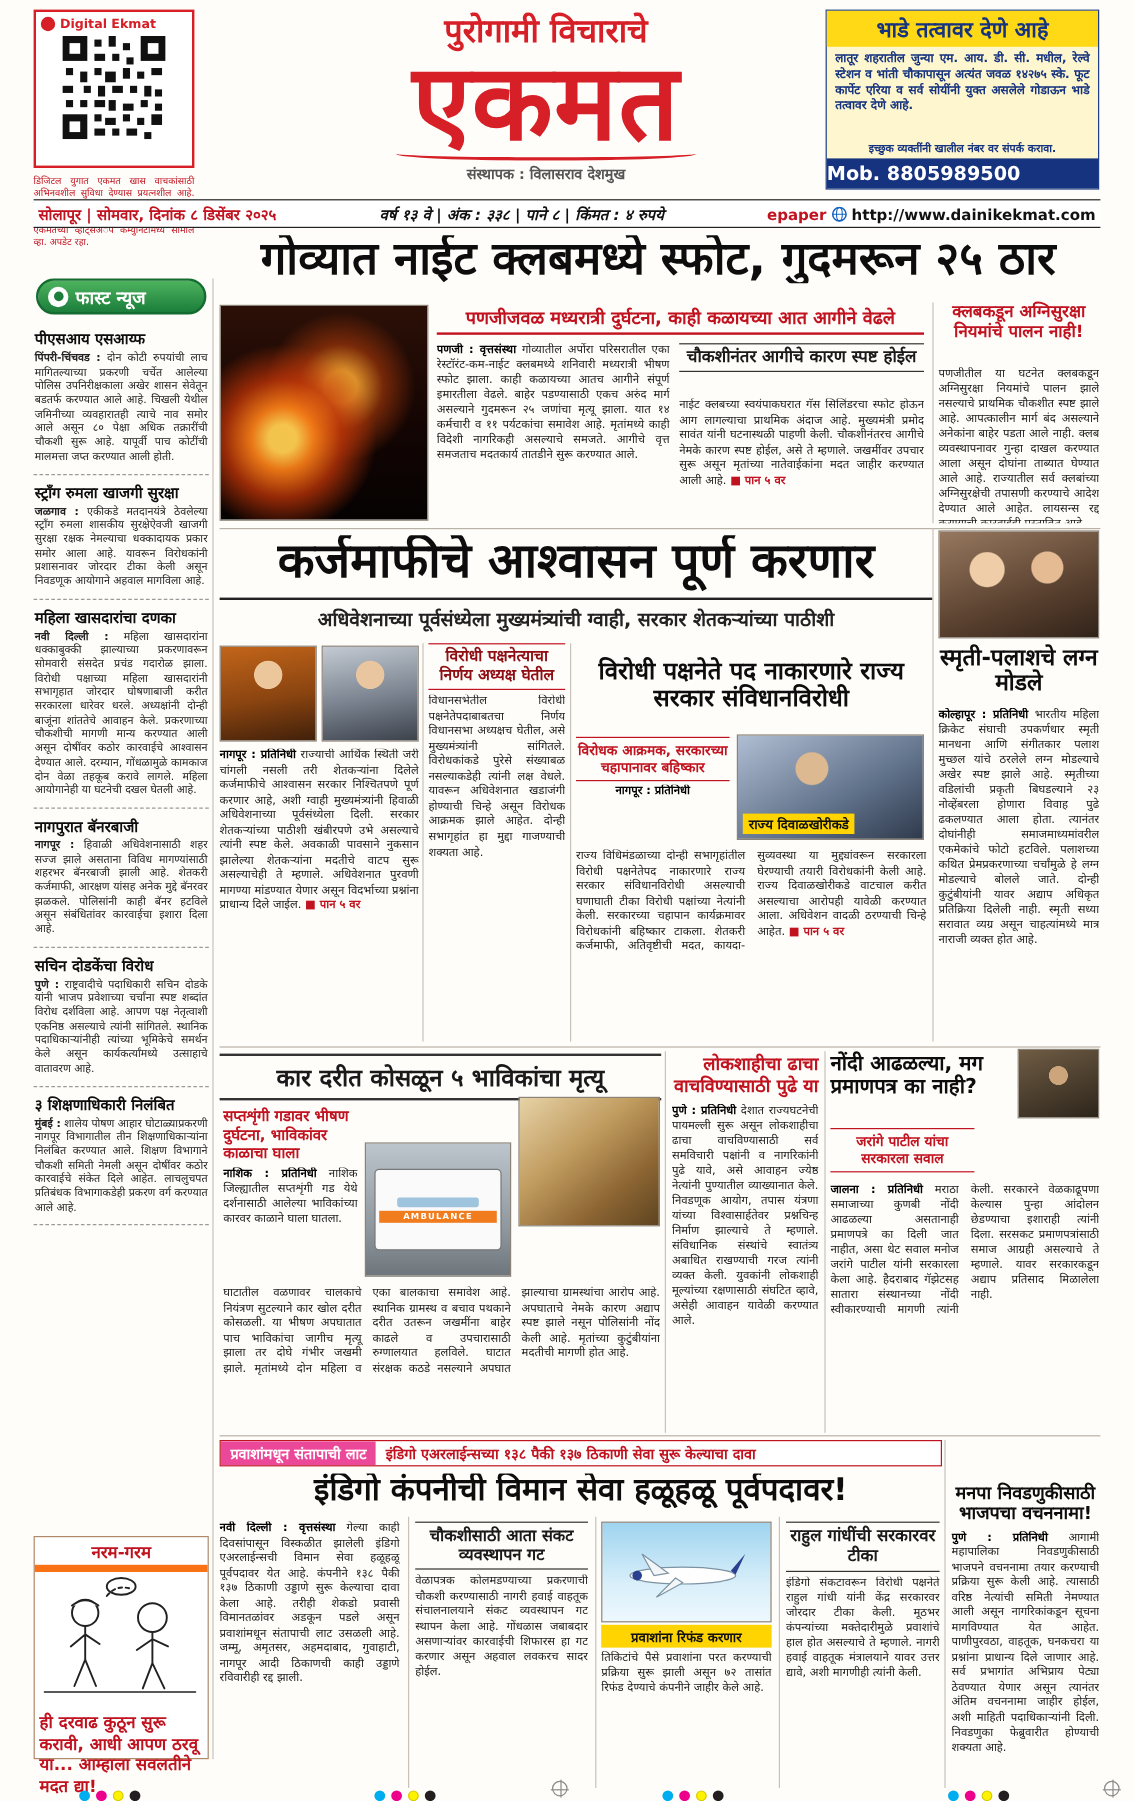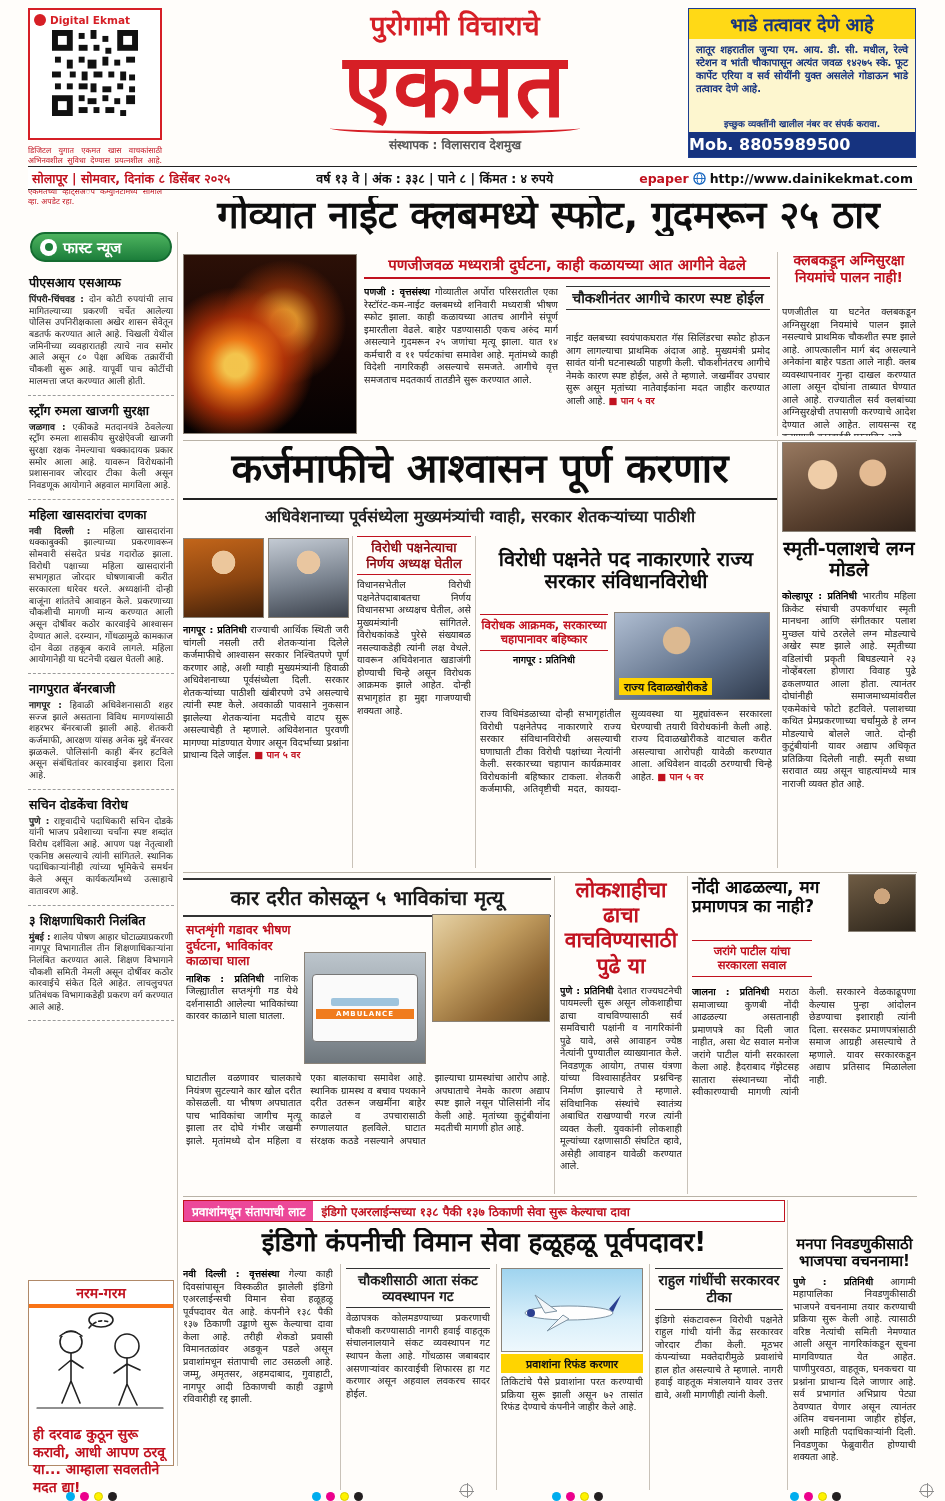--- a/index.html
+++ b/index.html
@@ -33,38 +33,38 @@
 
   .ad-box { left:688px; top:8px; width:228px; height:150px; background:#fdf6cf; border:1.5px solid #1d3e8f; display:flex; flex-direction:column; }
   .ad-title { background:#ffd916; color:#16337f; font-weight:800; font-size:18px; text-align:center; padding:3px 0; }
   .ad-body { color:#16337f; font-weight:bold; font-size:10px; line-height:1.3; text-align:justify; padding:4px 7px 2px; flex:1; }
   .ad-contact { color:#16337f; font-size:9px; font-weight:bold; text-align:center; padding-bottom:2px; }
   .ad-mobile { background:#16337f; color:#fff; font-weight:800; font-size:16px; text-align:left; padding:3px 0; }
 
   .datebar { left:28px; top:166px; width:889px; height:24px; border-top:1.5px solid #222; border-bottom:1.5px solid #222;
     display:flex; justify-content:space-between; align-items:center; font-size:12.5px; font-weight:bold; padding:0 4px; background:#fff; }
   .d-left { color:#c1121f; }
-  .d-center { color:#111; }
+  .d-center { color:#111;font-style:italic; }
   .d-right { display:flex; align-items:center; gap:4px; color:#111; }
   .d-right .epaper { color:#c1121f; }
 
   .main-headline { left:180px; top:196px; width:737px; text-align:center; font-size:38px; font-weight:800; color:#0d0d0d; line-height:1.05; white-space:nowrap; overflow:hidden; }
 
   
   .fn-header { left:30px; top:232px; width:142px; height:30px; background:linear-gradient(#4db35e,#1c7e3b); border:2px solid #156c31; border-radius:15px;
     display:flex; align-items:center; gap:6px; padding:0 8px; color:#fff; font-weight:800; font-size:15px; }
   .fn-icon { width:17px; height:17px; border-radius:50%; background:#fff; display:inline-flex; align-items:center; justify-content:center; }
   .fn-icon i { width:8px; height:8px; border-radius:50%; background:#1c7e3b; }
   .fn-list { left:28px; top:268px; width:146px; }
   .fn-item { padding:6px 1px 7px; border-bottom:1px dashed #9a9a9a; }
   .fn-title { font-size:12.5px; font-weight:800; color:#0d0d0d; margin-bottom:3px; }
   .fn-body { font-size:9px; line-height:1.3; text-align:justify; color:#222; }
 
   .cartoon-box { left:28px; top:1280px; width:146px; height:186px; border:1.5px solid #b08968; background:#fff; }
-  .cartoon-head { display:flex; justify-content:center; align-items:baseline; gap:4px; border-bottom:4px solid #f97316; padding:2px 0; }
+  .cartoon-head { display:flex; justify-content:center; align-items:baseline; gap:4px; border-bottom:6px solid #f97316; padding:2px 0; }
   .cartoon-title { font-size:14px; font-weight:800; color:#c1121f; }
   .cartoon-caption { color:#c1121f; font-size:14px; line-height:1.25; text-align:left; padding:2px 4px; font-weight:bold; }
 
   
   .photo { position:absolute; border:1px solid #8b8378; }
   .fire-photo { background:
       radial-gradient(circle at 30% 62%, rgba(255,206,80,.95) 0 7%, rgba(255,130,24,.9) 16%, rgba(196,54,8,.75) 30%, rgba(60,14,4,0) 48%),
       radial-gradient(circle at 58% 38%, rgba(255,170,50,.85) 0 9%, rgba(205,70,12,.5) 24%, rgba(0,0,0,0) 42%),
       linear-gradient(180deg,#2c1007,#140503 55%,#050202); }
   .portraitA { background: radial-gradient(circle at 50% 30%, #ecc79c 0 17%, rgba(0,0,0,0) 18%), linear-gradient(170deg,#c2651a,#8a4410 55%,#40200a); }
@@ -309,21 +309,21 @@
     <div class="amb-van">
       <div class="amb-win"></div>
       <div class="amb-stripe">AMBULANCE</div>
     </div>
   </div>
   <div class="photo rocks-photo" style="left:432px; top:914px; width:118px; height:108px;"></div>
   <div class="abs tiny cols3" style="left:186px; top:1072px; width:364px; height:122px;">घाटातील वळणावर चालकाचे नियंत्रण सुटल्याने कार खोल दरीत कोसळली. या भीषण अपघातात पाच भाविकांचा जागीच मृत्यू झाला तर दोघे गंभीर जखमी झाले. मृतांमध्ये दोन महिला व एका बालकाचा समावेश आहे. स्थानिक ग्रामस्थ व बचाव पथकाने दरीत उतरून जखमींना बाहेर काढले व उपचारासाठी रुग्णालयात हलविले. घाटात संरक्षक कठडे नसल्याने अपघात झाल्याचा ग्रामस्थांचा आरोप आहे. अपघाताचे नेमके कारण अद्याप स्पष्ट झाले नसून पोलिसांनी नोंद केली आहे. मृतांच्या कुटुंबीयांना मदतीची मागणी होत आहे.</div>
 
   <div class="vr" style="left:554px; top:876px; height:318px;"></div>
   <div class="abs" style="left:560px; top:878px; width:122px;">
-    <div class="kicker-red" style="font-size:21px; text-align:center; line-height:1.2;">लोकशाहीचा ढाचा वाचविण्यासाठी पुढे या</div>
+    <div class="kicker-red" style="font-size:15px; text-align:right; line-height:1.2;">लोकशाहीचा ढाचा वाचविण्यासाठी पुढे या</div>
     <div class="tiny" style="margin-top:6px; height:250px;"><b>पुणे : प्रतिनिधी</b> <span>देशात राज्यघटनेची पायमल्ली सुरू असून लोकशाहीचा ढाचा वाचविण्यासाठी सर्व समविचारी पक्षांनी व नागरिकांनी पुढे यावे, असे आवाहन ज्येष्ठ नेत्यांनी पुण्यातील व्याख्यानात केले. निवडणूक आयोग, तपास यंत्रणा यांच्या विश्वासार्हतेवर प्रश्नचिन्ह निर्माण झाल्याचे ते म्हणाले. संविधानिक संस्थांचे स्वातंत्र्य अबाधित राखण्याची गरज त्यांनी व्यक्त केली. युवकांनी लोकशाही मूल्यांच्या रक्षणासाठी संघटित व्हावे, असेही आवाहन यावेळी करण्यात आले.</span></div>
   </div>
   <div class="vr" style="left:687px; top:876px; height:318px;"></div>
 
   <div class="abs sec-head" style="left:692px; top:878px; width:150px; font-size:17px; text-align:left;">नोंदी आढळल्या, मग प्रमाणपत्र का नाही?</div>
   <div class="photo jar-photo" style="left:848px; top:874px; width:68px; height:58px;"></div>
   <div class="abs red-rule-box" style="left:692px; top:940px; width:120px; font-size:11.5px; padding:3px 1px; line-height:1.25;">जरांगे पाटील यांचा सरकारला सवाल</div>
   <div class="abs tiny cols2" style="left:692px; top:986px; width:224px; height:206px;">
     <b>जालना : प्रतिनिधी</b> <span>मराठा समाजाच्या कुणबी नोंदी आढळल्या असतानाही प्रमाणपत्रे का दिली जात नाहीत, असा थेट सवाल मनोज जरांगे पाटील यांनी सरकारला केला आहे. हैदराबाद गॅझेटसह सातारा संस्थानच्या नोंदी स्वीकारण्याची मागणी त्यांनी केली. सरकारने वेळकाढूपणा केल्यास पुन्हा आंदोलन छेडण्याचा इशाराही त्यांनी दिला. सरसकट प्रमाणपत्रांसाठी समाज आग्रही असल्याचे ते म्हणाले. यावर सरकारकडून अद्याप प्रतिसाद मिळालेला नाही.</span>
   </div>

